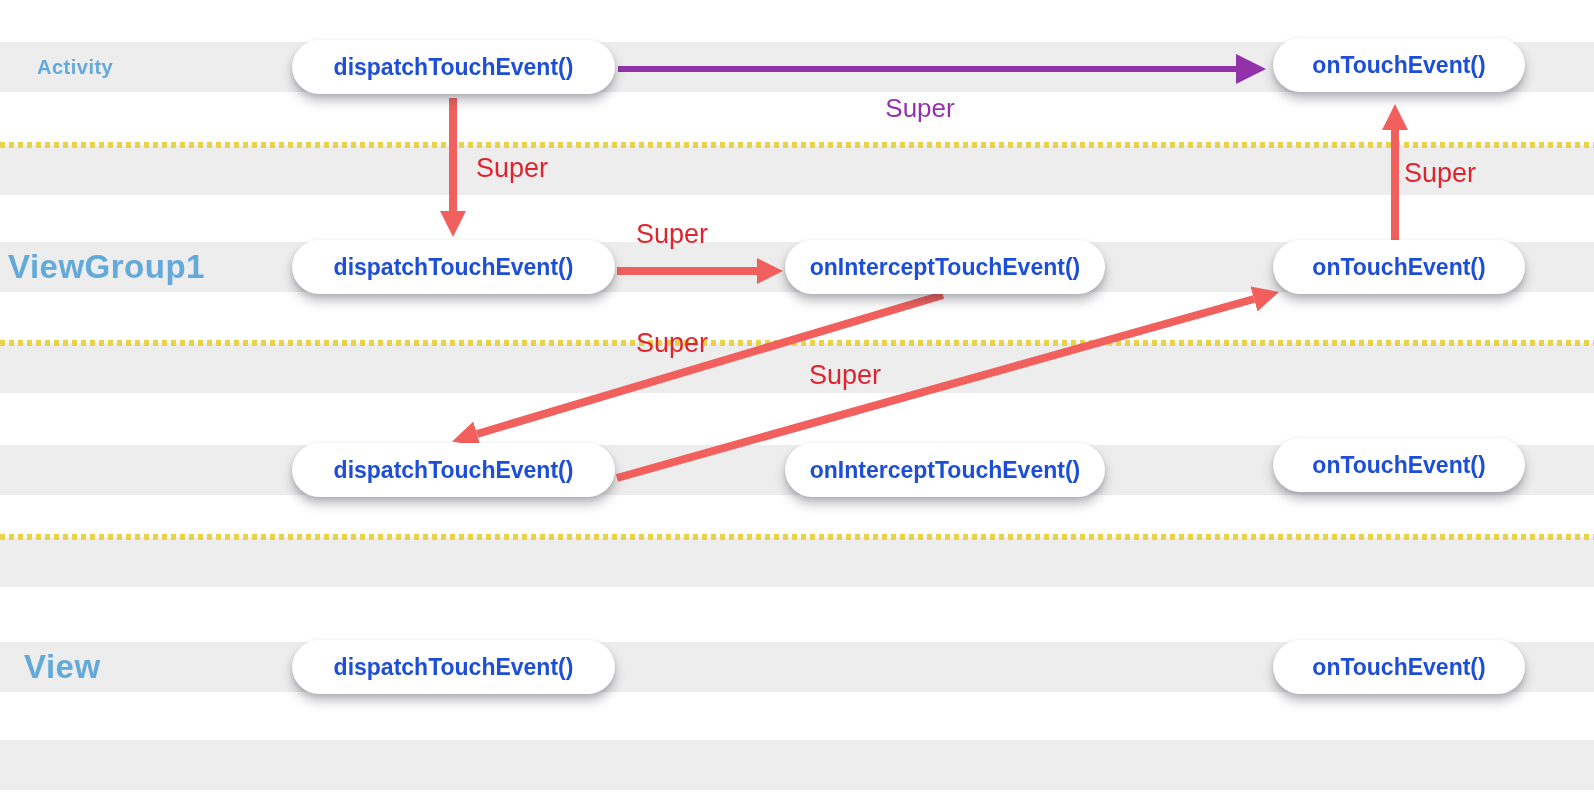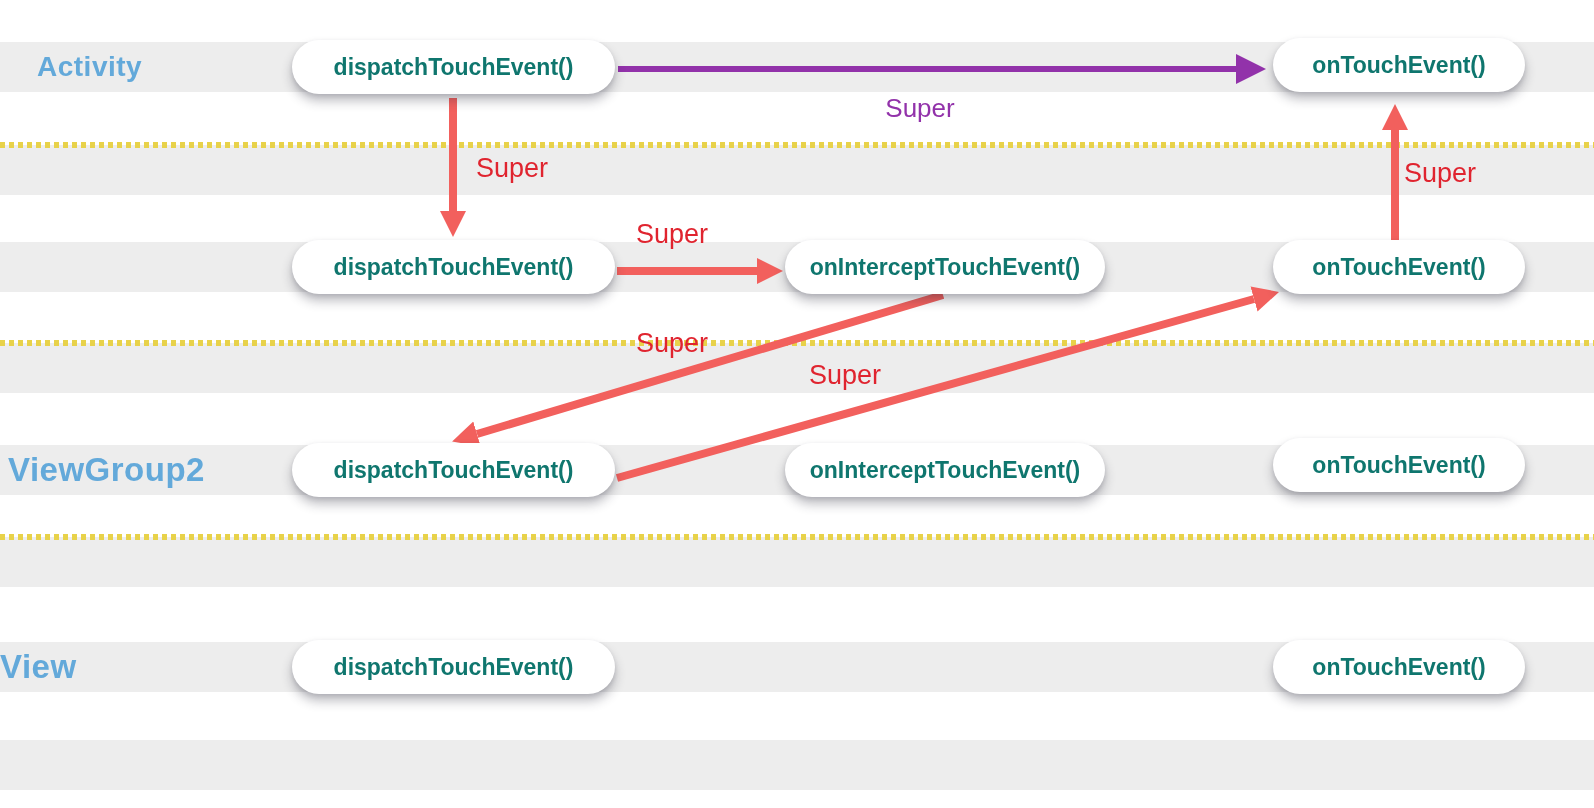--- a/index.html
+++ b/index.html
@@ -24,21 +24,21 @@
     transform:translateY(-50%);
     white-space:nowrap;letter-spacing:0.5px;
   }
   .pill{
     position:absolute;height:54px;z-index:3;
     background:#ffffff;border-radius:27px;
     box-shadow:0 7px 11px rgba(40,40,55,0.30), 0 2px 4px rgba(40,40,55,0.12);
     display:flex;align-items:center;justify-content:center;
   }
   .pill-text{
-    color:#0f766e;font-weight:bold;font-size:23px;white-space:nowrap;
+    color:#1d4ed8;font-weight:bold;font-size:23px;white-space:nowrap;
   }
   .arrow-svg{position:absolute;left:0;top:0;z-index:2;}
   .arrow-label{
     position:absolute;z-index:4;font-weight:normal;font-size:27px;
     transform:translate(-50%,-50%);white-space:nowrap;
   }
   .arrow-label.red{color:#e0242f;}
   .arrow-label.purple{color:#9232aa;font-size:26px;}
 </style>
 </head>
@@ -52,23 +52,23 @@
   <div class="stripe" style="top:343px"></div>
   <div class="stripe" style="top:445px"></div>
   <div class="stripe" style="top:537px"></div>
   <div class="stripe" style="top:642px"></div>
   <div class="stripe" style="top:740px"></div>
 
   <div class="dotted" style="top:142px"></div>
   <div class="dotted" style="top:340px"></div>
   <div class="dotted" style="top:534px"></div>
 
-  <div class="row-label" style="left:37px;top:67px;font-size:28px">Activity</div>
-  <div class="row-label" style="left:8px;top:470px">ViewGroup2</div>
-  <div class="row-label" style="left:0;top:667px">View</div>
+  <div class="row-label" style="left:37px;top:67px;font-size:20px">Activity</div>
+  <div class="row-label" style="left:8px;top:267px">ViewGroup1</div>
+  <div class="row-label" style="left:24px;top:667px">View</div>
 
   <svg class="arrow-svg" width="1594" height="808" viewBox="0 0 1594 808">
     <defs>
       <marker id="head-purple" viewBox="0 0 10 10" refX="0" refY="5" orient="auto" markerUnits="userSpaceOnUse" markerWidth="34" markerHeight="30">
         <path d="M0,0 L10,5 L0,10 z" fill="#9232aa"></path>
       </marker>
       <marker id="head-red" viewBox="0 0 10 10" refX="0" refY="5" orient="auto" markerUnits="userSpaceOnUse" markerWidth="26" markerHeight="28">
         <path d="M0,0 L10,5 L0,10 z" fill="#f2605d"></path>
       </marker>
     </defs>

